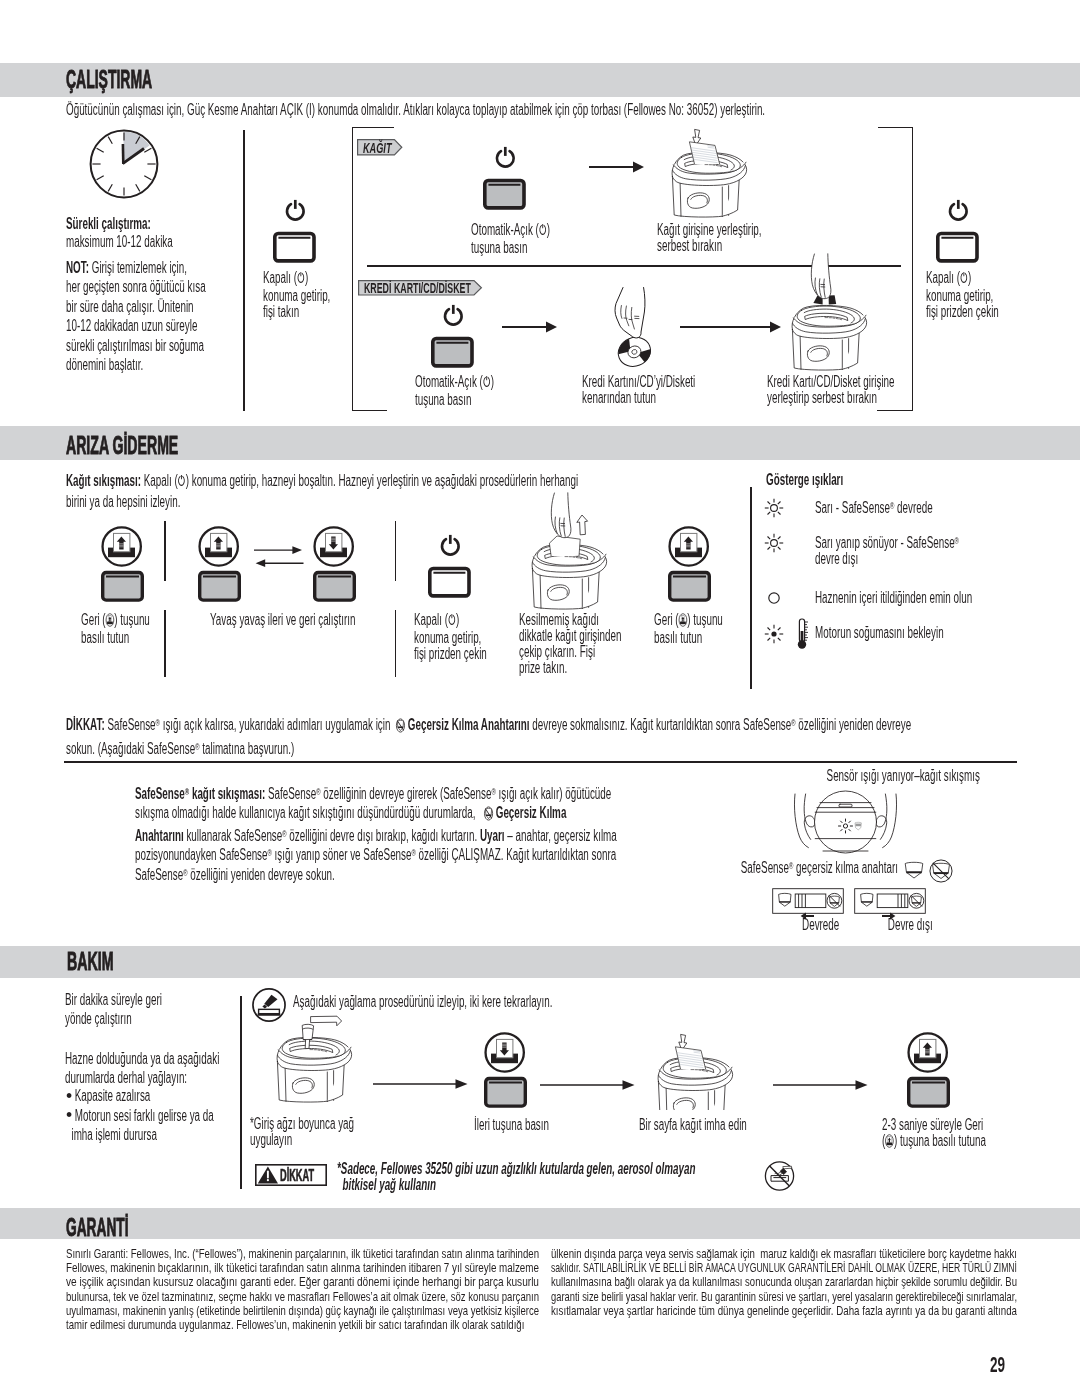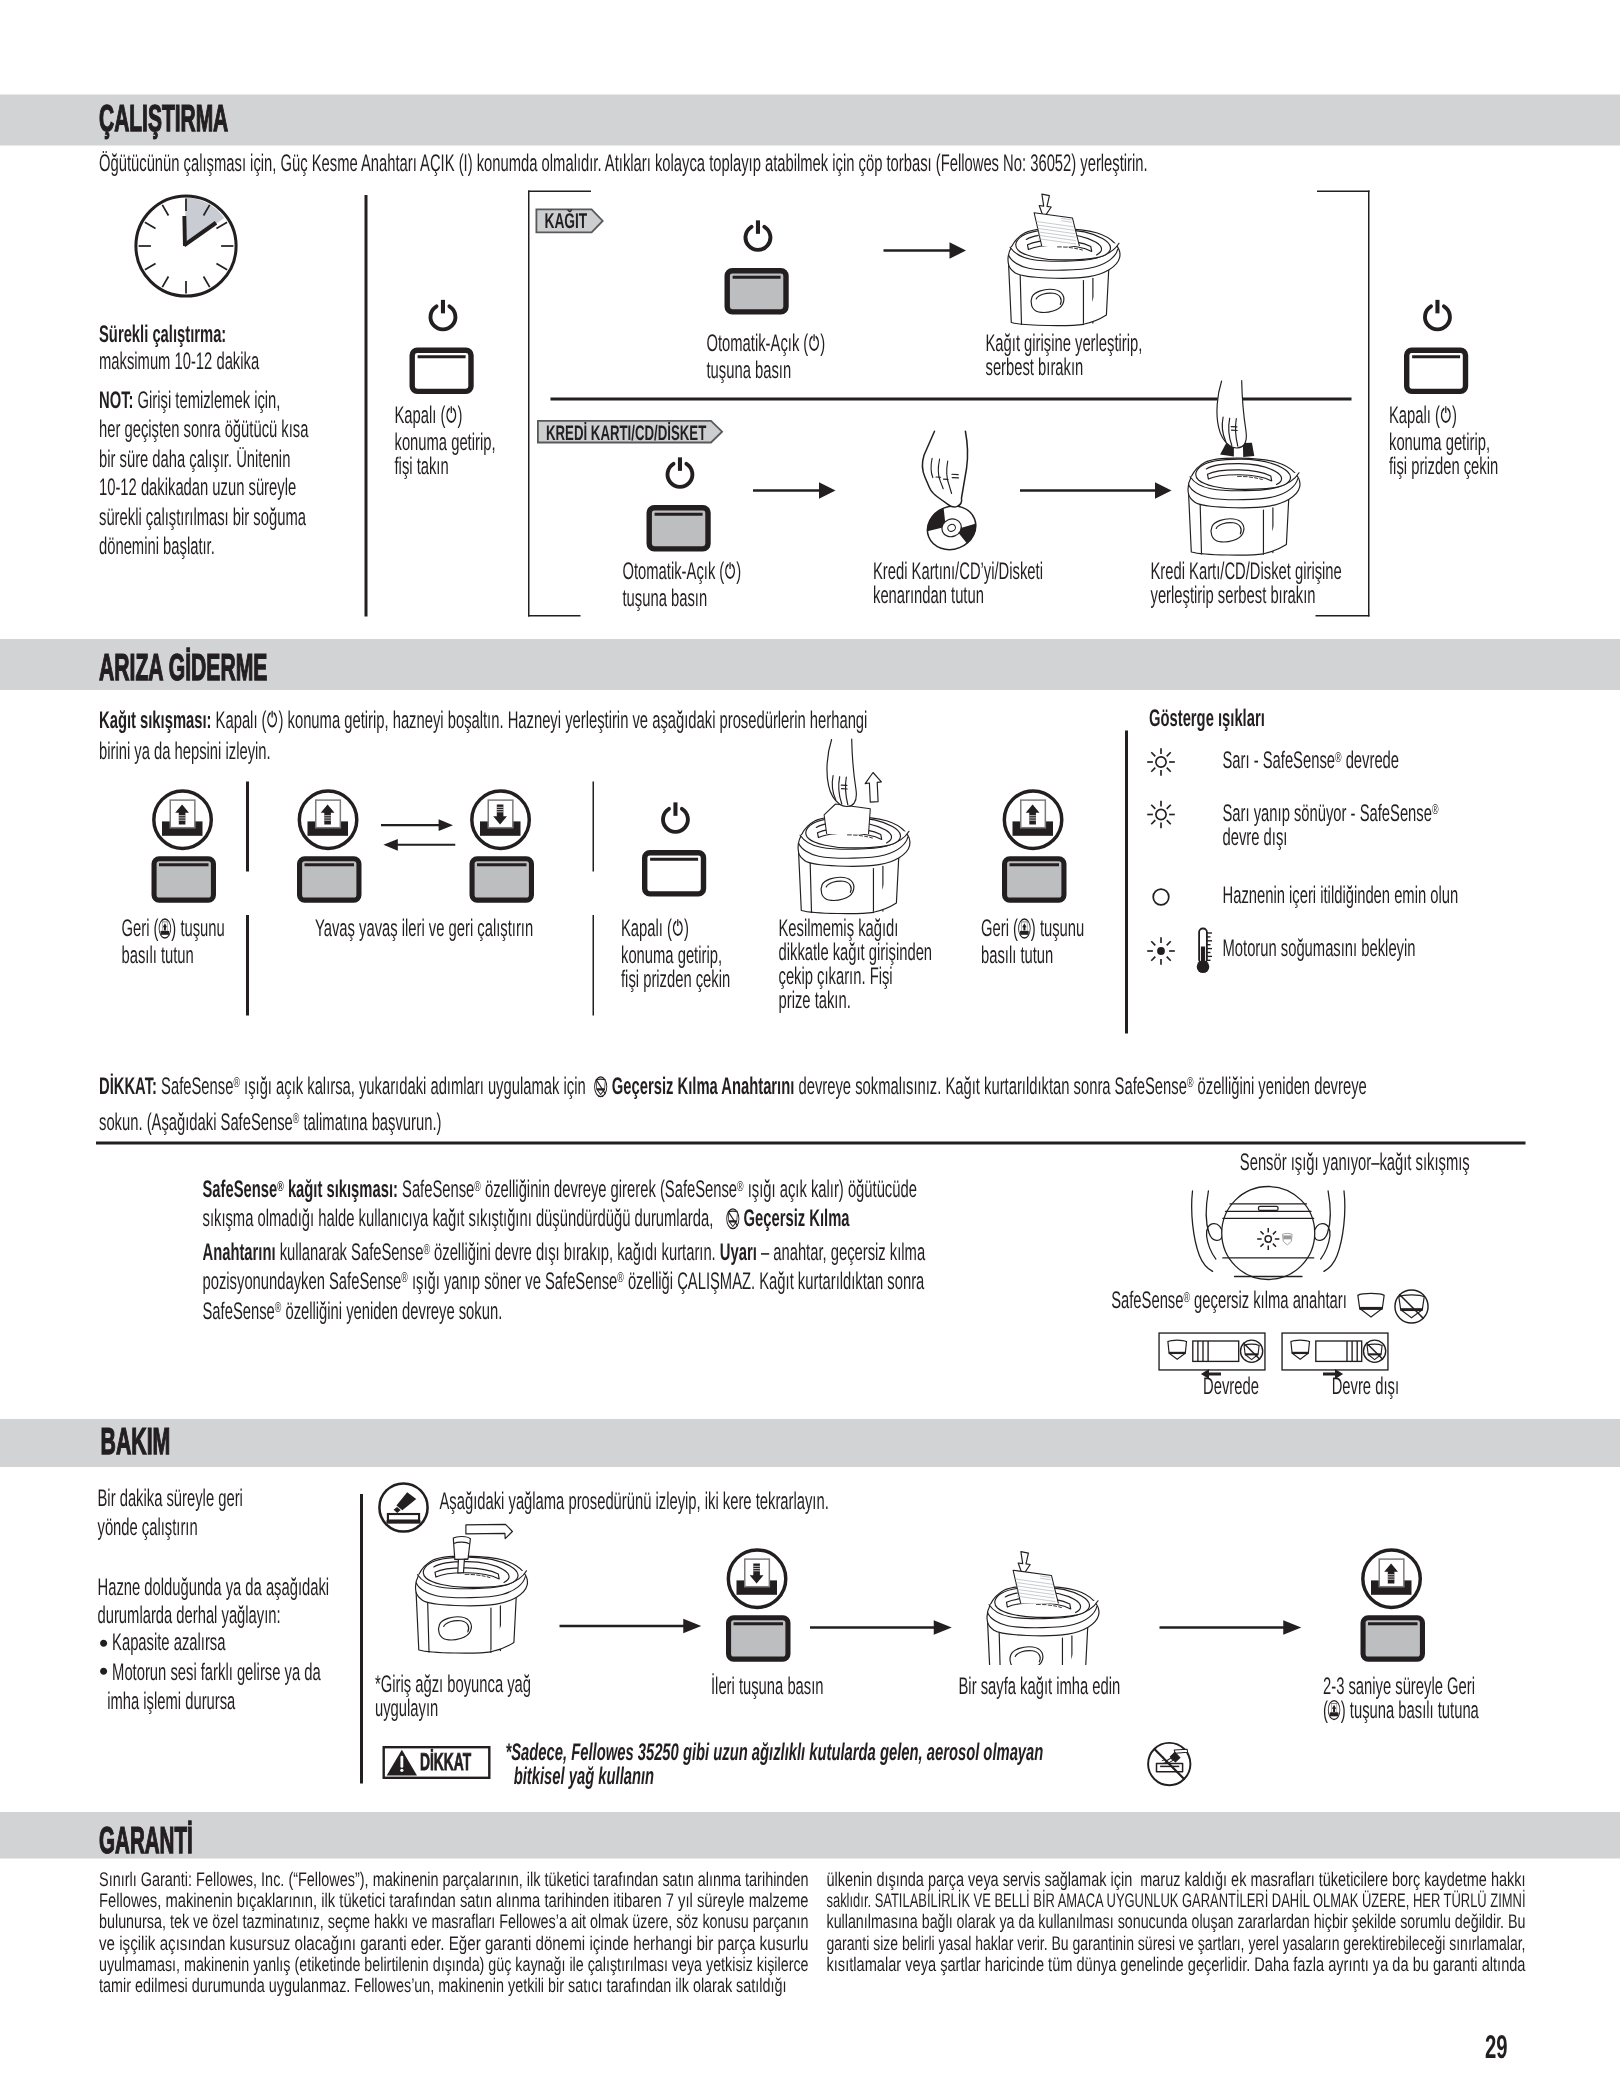--- a/index.html
+++ b/index.html
@@ -104,21 +104,21 @@
         </svg></span>)<br>konuma getirip,<br>fişi takın</div>
 
   <div class="hline" style="left:352px;top:127px;width:42px;height:1.2px;"></div>
   <div class="hline" style="left:878px;top:127px;width:35px;height:1.2px;"></div>
   <div class="hline" style="left:352px;top:409.6px;width:35px;height:1.2px;"></div>
   <div class="hline" style="left:877px;top:409.6px;width:36px;height:1.2px;"></div>
   <div class="vline" style="left:352px;top:127px;width:1.2px;height:283.8px;"></div>
   <div class="vline" style="left:911.8px;top:127px;width:1.2px;height:283.8px;"></div>
   <div class="hline" style="left:366.7px;top:265.4px;width:534px;height:1.3px;"></div>
 
-  <div class="ico" style="left:357.3px;top:139.2px;">
+  <div class="ico" style="left:357.3px;top:139.2px;font-style:italic;">
     <svg width="46" height="17" viewBox="0 0 46 17">
       <path d="M0.6 0.6 H37.4 L44.8 8.25 L37.4 15.9 H0.6 Z" fill="#cdced0" stroke="#58595b" stroke-width="1.2"></path>
     </svg>
     <div class="band-title" style="position:absolute;left:5.3px;top:0.4px;font-size:14.2px;transform:scaleX(0.645);">KAĞIT</div>
   </div>
 
   <div class="ico" style="left:357.6px;top:280.1px;">
     <svg width="125" height="16" viewBox="0 0 125 16">
       <path d="M0.6 0.6 H116.0 L123.4 7.8 L116.0 15.0 H0.6 Z" fill="#cdced0" stroke="#58595b" stroke-width="1.2"></path>
     </svg>
@@ -512,22 +512,22 @@
       <g stroke="#231f20" stroke-width="0.6" fill="none">
         <path d="M13.0 12.0 L10.6 12.8 M13.6 13.8 L11.2 14.8 M12.0 10.6 L10.0 10.0"></path>
       </g>
       <line x1="5.6" y1="5.0" x2="25.4" y2="25.0" stroke="#231f20" stroke-width="1.45"></line>
     </svg>
   </div>
 
   <div class="jcol" style="left:66px;top:1244px;width:473px;">
       <div class="ln"><span style="transform: scaleX(0.730009);">Sınırlı Garanti: Fellowes, Inc. (“Fellowes”), makinenin parçalarının, ilk tüketici tarafından satın alınma tarihinden</span></div>
       <div class="ln"><span style="transform: scaleX(0.746002);">Fellowes, makinenin bıçaklarının, ilk tüketici tarafından satın alınma tarihinden itibaren 7 yıl süreyle malzeme</span></div>
+      <div class="ln"><span style="transform: scaleX(0.766322);">ve işçilik açısından kusursuz olacağını garanti eder. Eğer garanti dönemi içinde herhangi bir parça kusurlu</span></div>
       <div class="ln"><span style="transform: scaleX(0.72506);">bulunursa, tek ve özel tazminatınız, seçme hakkı ve masrafları Fellowes’a ait olmak üzere, söz konusu parçanın</span></div>
-      <div class="ln"><span style="transform: scaleX(0.766322);">ve işçilik açısından kusursuz olacağını garanti eder. Eğer garanti dönemi içinde herhangi bir parça kusurlu</span></div>
       <div class="ln"><span style="transform: scaleX(0.722655);">uyulmaması, makinenin yanlış (etiketinde belirtilenin dışında) güç kaynağı ile çalıştırılması veya yetkisiz kişilerce</span></div>
       <div class="ln"><span style="transform: scaleX(0.728);">tamir edilmesi durumunda uygulanmaz. Fellowes’un, makinenin yetkili bir satıcı tarafından ilk olarak satıldığı</span></div>
     </div>
   <div class="jcol" style="left:551px;top:1244px;width:466px;">
       <div class="ln"><span style="transform: scaleX(0.731608);">ülkenin dışında parça veya servis sağlamak için &nbsp;maruz kaldığı ek masrafları tüketicilere borç kaydetme hakkı</span></div>
       <div class="ln"><span style="transform: scaleX(0.653748);">saklıdır. SATILABİLİRLİK VE BELLİ BİR AMACA UYGUNLUK GARANTİLERİ DAHİL OLMAK ÜZERE, HER TÜRLÜ ZIMNİ</span></div>
       <div class="ln"><span style="transform: scaleX(0.721572);">kullanılmasına bağlı olarak ya da kullanılması sonucunda oluşan zararlardan hiçbir şekilde sorumlu değildir. Bu</span></div>
       <div class="ln"><span style="transform: scaleX(0.707988);">garanti size belirli yasal haklar verir. Bu garantinin süresi ve şartları, yerel yasaların gerektirebileceği sınırlamalar,</span></div>
       <div class="ln"><span style="transform: scaleX(0.738327);">kısıtlamalar veya şartlar haricinde tüm dünya genelinde geçerlidir. Daha fazla ayrıntı ya da bu garanti altında</span></div>
     </div>

